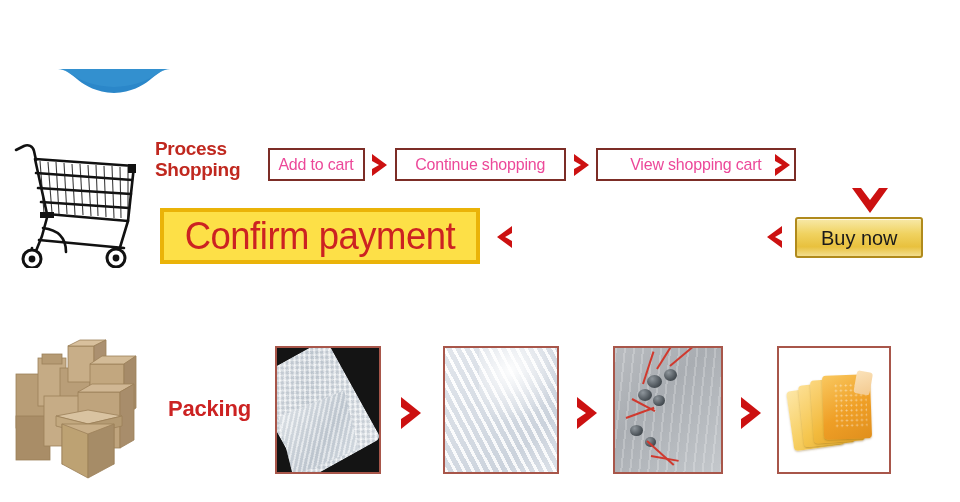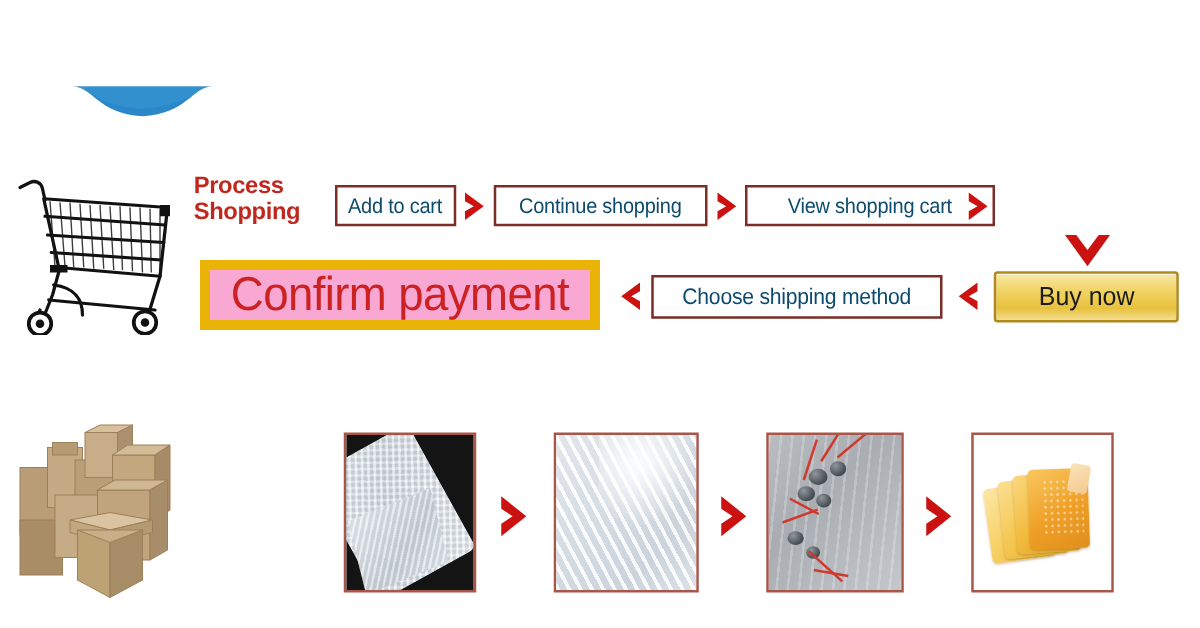--- a/index.html
+++ b/index.html
@@ -82,35 +82,35 @@
 
   .flowbox {
     position: absolute;
     background: #ffffff;
     border: 2px solid #7c2d26;
     display: flex;
     align-items: center;
     justify-content: center;
     font-family: "Liberation Sans Narrow", "Liberation Sans", sans-serif;
     font-size: 17px;
-    color: #0c4a6e;
+    color: #ec4899;
     white-space: nowrap;
     letter-spacing: -0.2px;
   }
   .flowbox span { transform: scaleX(0.94); display: inline-block; }
 
   .arrow-r, .arrow-l, .arrow-d {
     position: absolute;
   }
   .arrow-r svg, .arrow-l svg, .arrow-d svg { display: block; }
 
   .bigbox {
     position: absolute;
-    background: #f9a8d4;
-    border: 8px solid #eab308;
+    background: #fde047;
+    border: 4px solid #eab308;
     display: flex;
     align-items: center;
     justify-content: center;
   }
   .bigbox span {
     font-family: "Liberation Sans Narrow", "Liberation Sans", sans-serif;
     font-size: 38px;
     color: #cc2222;
     white-space: nowrap;
     letter-spacing: -0.5px;
@@ -342,31 +342,28 @@
   <div class="bigbox" style="left:160px; top:88px; width:320px; height:56px;">
     <span>Confirm payment</span>
   </div>
 
   <div class="arrow-l" style="left:492px; top:104px;">
     <svg width="22" height="26" viewBox="0 0 22 26">
       <path d="M20 2 L5 13 L20 24 L20 17 L13 13 L20 9 Z" fill="#cc1111"></path>
     </svg>
   </div>
 
-  <div class="flowbox" style="left:521px; top:100px; width:233px; height:35px; font-size:18px;">
-    <span>Choose shipping method</span>
-  </div>
 
   <div class="arrow-l" style="left:762px; top:104px;">
     <svg width="22" height="26" viewBox="0 0 22 26">
       <path d="M20 2 L5 13 L20 24 L20 17 L13 13 L20 9 Z" fill="#cc1111"></path>
     </svg>
   </div>
 
-  <div class="buynow" style="left:795px; top:97px; width:148px; height:41px;">
+  <div class="buynow" style="left:795px; top:97px; width:128px; height:41px;">
     <span>Buy now</span>
   </div>
 </div>
 
 <div class="packing-section">
 
   <div class="boxes-icon">
     <svg width="160" height="150" viewBox="0 0 160 150">
       <g stroke="#9c8059" stroke-width="0.8">
 
@@ -390,20 +387,21 @@
         <polygon points="48,78 80,72 114,78 80,86" fill="#d9c3a1"></polygon>
         <polygon points="48,78 80,86 80,96 48,88" fill="#c2a87f"></polygon>
         <polygon points="114,78 80,86 80,96 114,88" fill="#b49a72"></polygon>
         <rect x="54" y="86" width="52" height="40" fill="#c9af88"></rect>
         <polygon points="54,86 80,96 80,140 54,126" fill="#bda273"></polygon>
         <polygon points="106,86 80,96 80,140 106,126" fill="#a68c67"></polygon>
       </g>
     </svg>
   </div>
 
+  <div class="packing-label">Packing</div>
 
   <div class="photo" style="left:275px; top:16px; width:106px; height:128px;">
     <div class="inner pw-bubble">
       <div class="roll"></div>
       <div class="flap"></div>
     </div>
   </div>
 
   <div class="arrow-r" style="left:398px; top:66px;">
     <svg width="28" height="34" viewBox="0 0 28 34">

